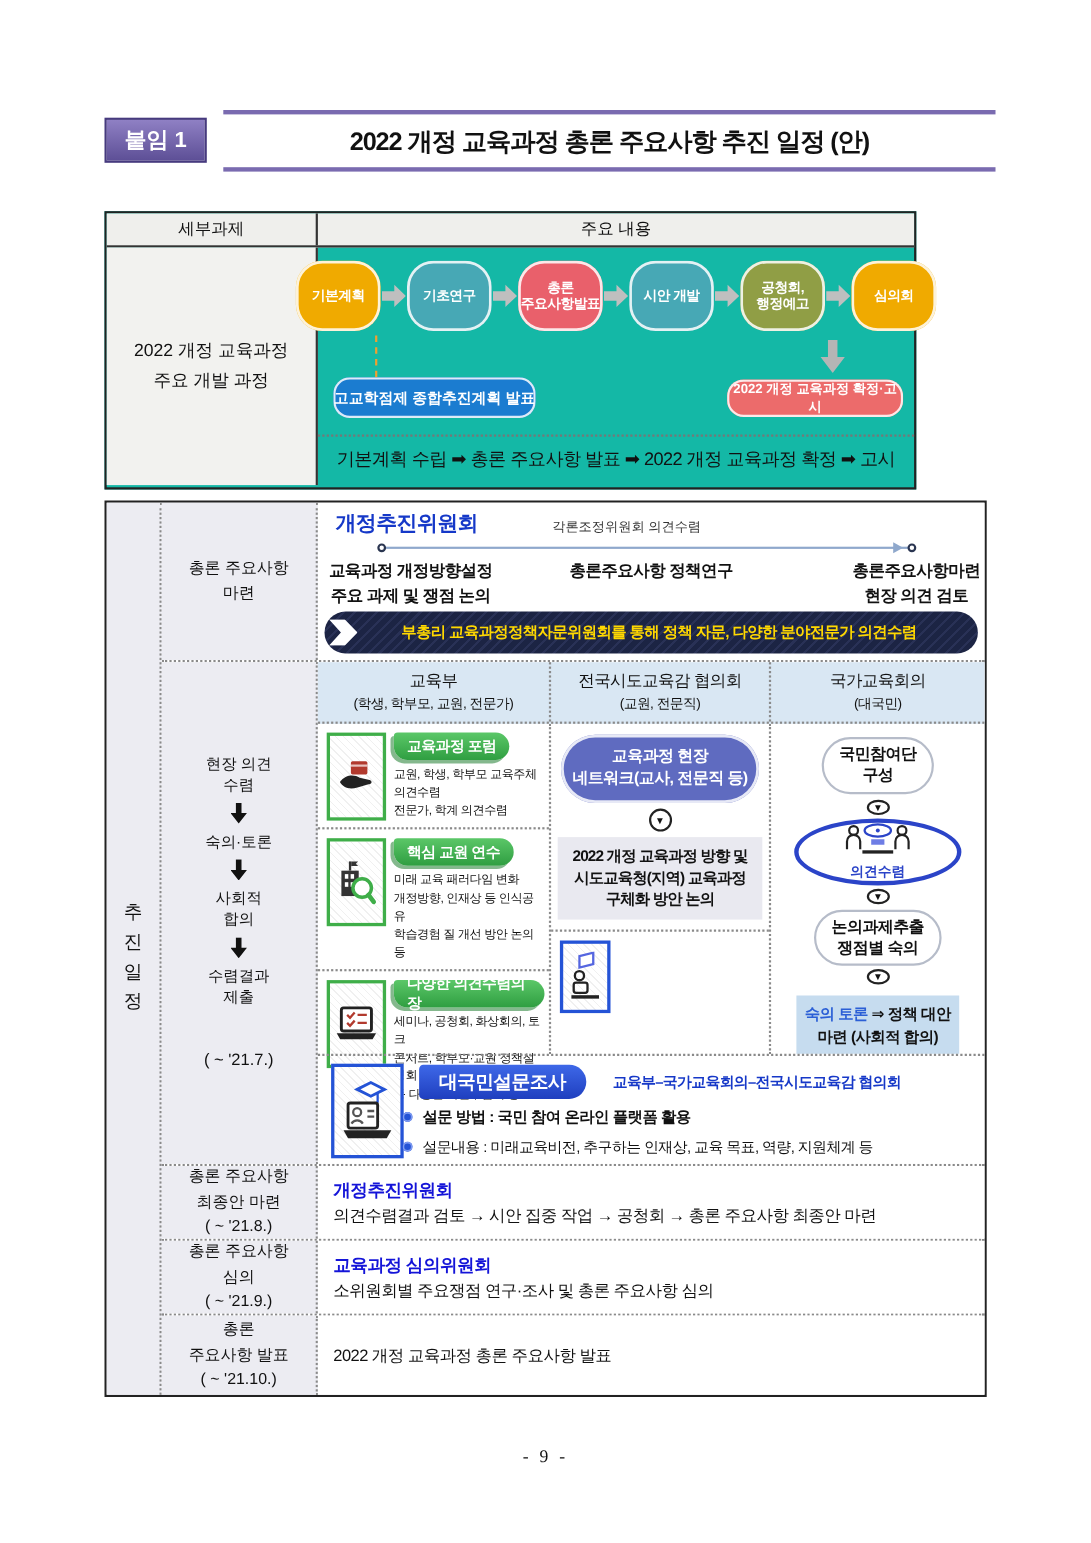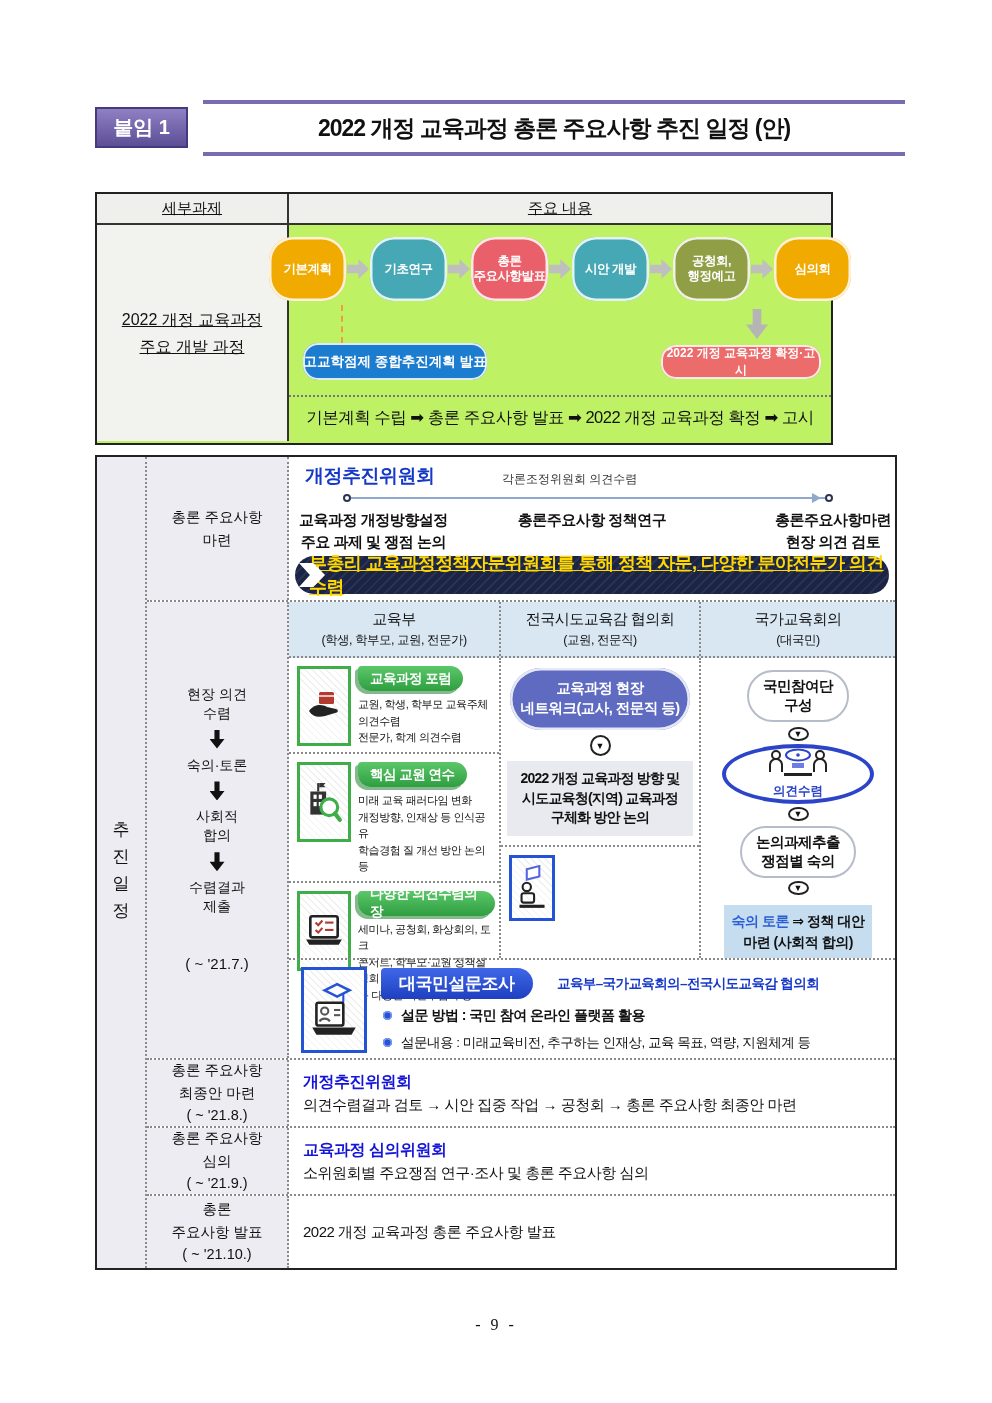--- a/index.html
+++ b/index.html
@@ -10,21 +10,21 @@
   
   .badge { position:absolute; left:95px; top:107px; width:93px; height:41px;
     background:linear-gradient(180deg,#8f80c4,#5d4f96); border:2px solid #463a7e;
     color:#fff; font-size:20px; font-weight:bold; display:flex; align-items:center; justify-content:center; }
   .title-band { position:absolute; left:203px; top:100px; width:702px; height:56px;
     border-top:4px solid #7A6BB0; border-bottom:4px solid #7A6BB0;
     display:flex; align-items:center; justify-content:center;
     font-size:23px; font-weight:bold; letter-spacing:-1px; }
 
   
-  .t1 { position:absolute; left:95px; top:192px; width:738px; height:253px; border:2px solid #222; background:#bef264;text-decoration:underline; }
+  .t1 { position:absolute; left:95px; top:192px; width:738px; height:253px; border:2px solid #222; background:#14b8a6; }
   .t1-head { display:flex; height:31px; border-bottom:2px solid #333; background:#efefec; }
   .t1-head .c1 { width:192px; border-right:2px solid #333; display:flex; align-items:center; justify-content:center; font-size:15px; }
   .t1-head .c2 { flex:1; display:flex; align-items:center; justify-content:center; font-size:15px; }
   .t1-body { display:flex; height:216px; }
   .t1-label { width:192px; border-right:2px solid #333; background:#f2f2ef; display:flex; align-items:center; justify-content:center;
     text-align:center; font-size:16px; line-height:1.7; white-space:pre-line; }
   .t1-content { flex:1; position:relative; }
   .fnodes { position:absolute; left:8px; right:8px; top:12px; display:flex; align-items:center; justify-content:center; }
   .fnode { width:77px; height:64px; border-radius:24px; display:flex; align-items:center; justify-content:center;
     color:#fff; font-weight:bold; font-size:12.5px; letter-spacing:-0.5px; line-height:1.2; text-align:center;
@@ -60,21 +60,21 @@
   .tl-line { position:absolute; left:56px; right:66px; top:40px; border-top:2px solid #8FA8CC; }
   .tl-dot { position:absolute; top:-5px; width:8px; height:8px; border:2px solid #2a3550; border-radius:50%; background:#fff; }
   .tl-dot.a { left:-2px; } .tl-dot.b { right:-4px; }
   .tl-head { position:absolute; right:8px; top:-6px; width:0; height:0;
     border-left:9px solid #8FA8CC; border-top:5px solid transparent; border-bottom:5px solid transparent; }
   .stage { position:absolute; top:52px; font-size:15px; font-weight:600; text-align:center; line-height:1.45; white-space:pre-line; letter-spacing:-0.5px; }
   .stage.left { left:10px; } .stage.mid { left:50%; transform:translateX(-50%); } .stage.right { right:4px; }
   .navy-banner { position:absolute; left:6px; right:6px; bottom:6px; height:38px; border-radius:19px;
     background:repeating-linear-gradient(135deg,#1c2444 0 5px,#283souline 0)  ; }
   .navy-banner { background:repeating-linear-gradient(135deg,#1c2444 0 5px,#293156 5px 7px); display:flex; align-items:center; justify-content:center; }
-  .navy-banner .txt { color:#FFD800; font-weight:bold; font-size:18px; letter-spacing:-0.6px; padding-left:14px;text-decoration:underline; }
+  .navy-banner .txt { color:#FFD800; font-weight:bold; font-size:14px; letter-spacing:-0.6px; padding-left:14px; }
   .navy-chevron { position:absolute; left:4px; top:7px; width:26px; height:24px; background:#fff;
     clip-path:polygon(0 0,55% 0,100% 50%,55% 100%,0 100%,42% 50%); }
 
   
   .step-label { font-size:14px; line-height:1.35; white-space:pre-line; }
   .step-arrow { width:15px; height:19px; background:#111; margin:7px 0;
     clip-path:polygon(33% 0,67% 0,67% 50%,100% 50%,50% 100%,0 50%,33% 50%); }
   .step-date { margin-top:36px; font-size:15px; }
 
   
@@ -127,21 +127,21 @@
     line-height:1.45; white-space:pre-line; letter-spacing:-0.5px; }
   .nec-highlight .lead { color:#2B5FD6; }
 
   
   .survey { border-top:2px dotted #8a8a8a; height:100px; position:relative; }
   .survey .icon-box { position:absolute; left:12px; top:7px; width:66px; height:86px; border-color:#2453D6; }
   .survey-pill { position:absolute; left:92px; top:8px; height:31px; padding:0 18px;
     background:linear-gradient(180deg,#3E68E8,#1F3FBF); color:#fff; font-weight:bold; font-size:17px;
     border-radius:4px 16px 16px 4px; display:flex; align-items:center; letter-spacing:-0.5px; }
   .survey-partners { position:absolute; left:268px; top:15px; color:#1638C8; font-weight:bold; font-size:13.5px; letter-spacing:-0.6px; }
-  .survey-bullets { position:absolute; left:94px; top:47px; right:8px; }
+  .survey-bullets { position:absolute; left:77px; top:47px; right:8px; }
   .sb-row { display:flex; gap:9px; align-items:flex-start; margin-bottom:9px; }
   .sb-marker { width:9px; height:9px; border-radius:50%; background:#2453D6; box-shadow:inset 0 0 0 1.5px #7e9af0; margin-top:4px; flex-shrink:0; }
   .sb1 { font-weight:bold; font-size:14px; letter-spacing:-0.5px; }
   .sb2 { font-size:13.5px; letter-spacing:-0.5px; }
 
   
   .brow { display:flex; flex-direction:column; justify-content:center; padding:6px 14px; }
   .brow .cm { color:#1414D8; font-weight:bold; font-size:16px; margin-bottom:3px; letter-spacing:-0.5px; }
   .brow .ds { font-size:15px; letter-spacing:-0.5px; }
   .r5 .t2-content { display:flex; align-items:center; }

